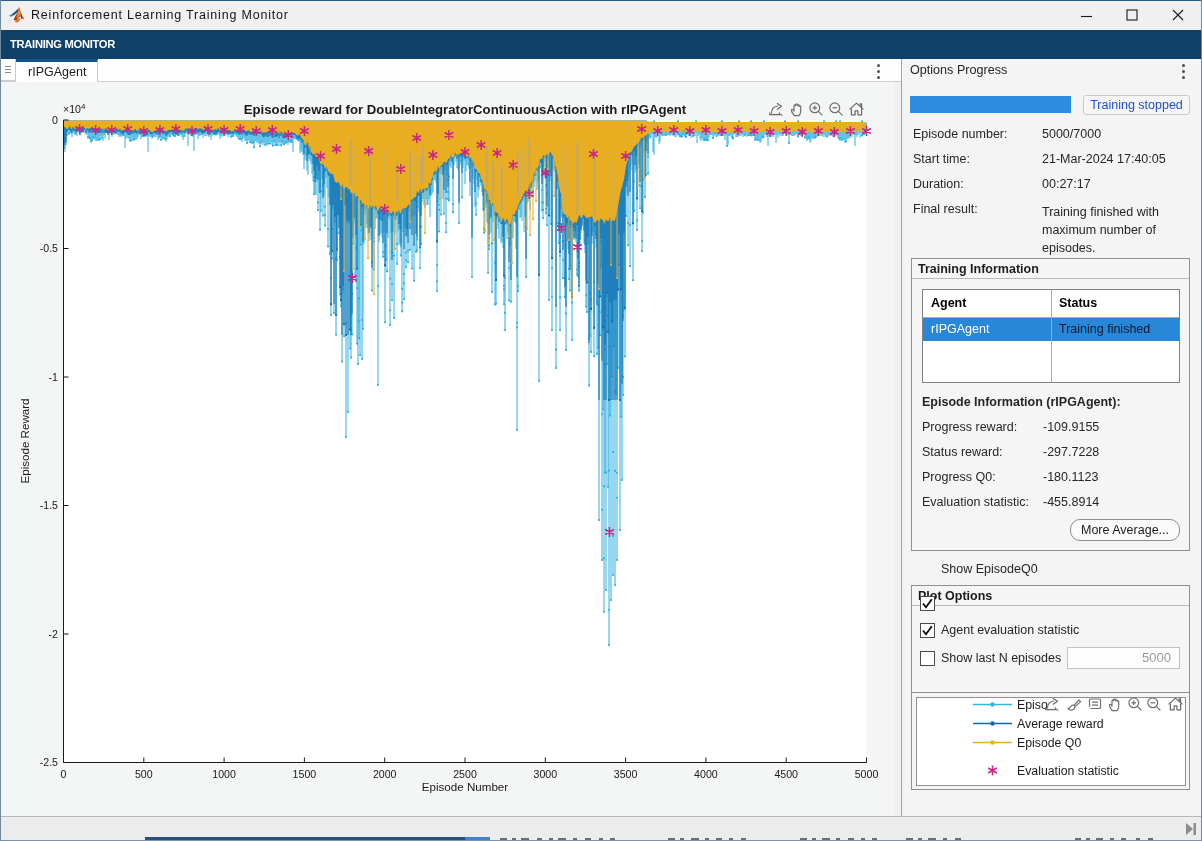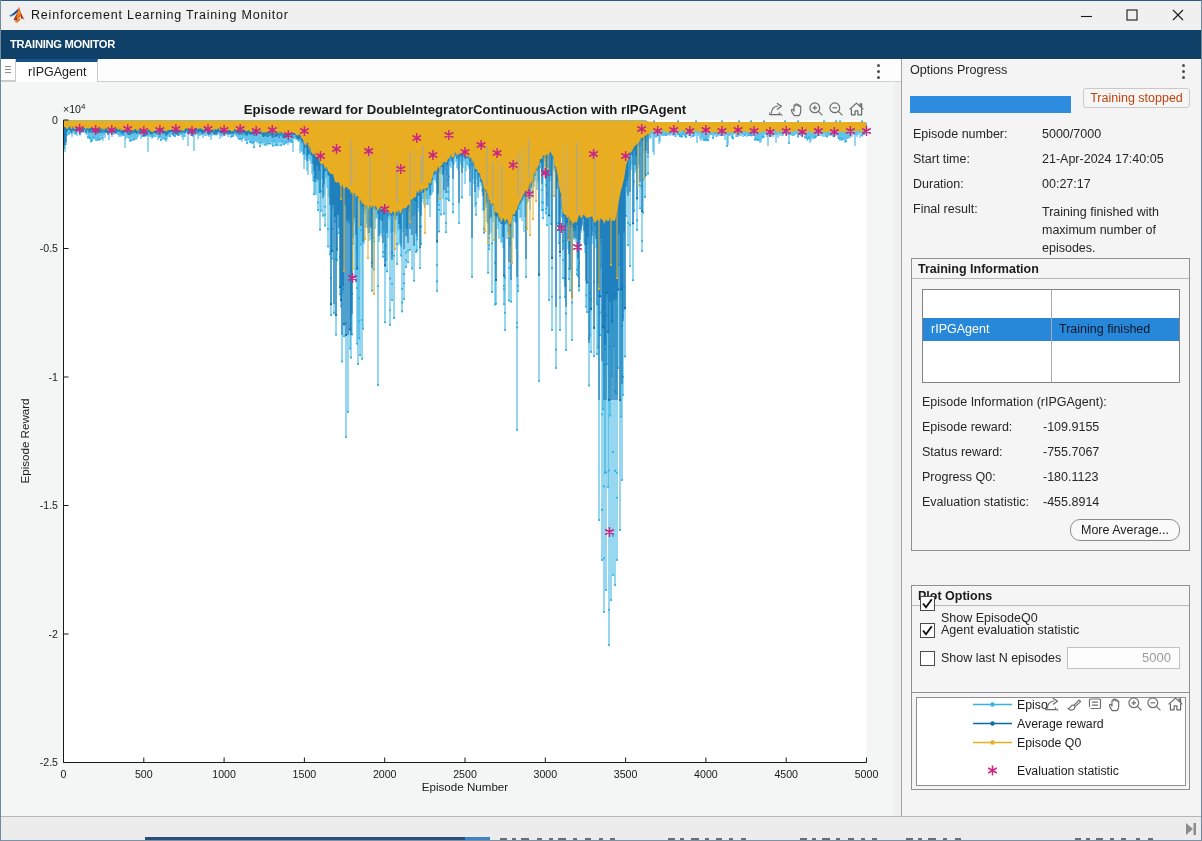--- a/index.html
+++ b/index.html
@@ -15,21 +15,21 @@
   #tab span{position:absolute;left:12px;top:3px;font-size:12.5px;color:#1c1c1c}
   .kebab{width:3px}
   .kebab i{display:block;width:3px;height:3px;border-radius:50%;background:#4d4d4d;margin-bottom:3px}
   #figure{left:1px;top:82px;width:893px;height:734px;background:#f4f5f5}
   #gutter{left:894px;top:82px;width:7px;height:734px;background:#f0f0f0}
   #vdivider{left:901px;top:59px;width:1px;height:757px;background:#a3a3a3}
   #rpanel{left:902px;top:59px;width:299px;height:757px;background:#f4f4f4}
   #rheader{left:910px;top:63px;font-size:12.6px;color:#262626}
   #progressbar{left:910px;top:96px;width:161px;height:17px;background:#2e8ce0}
   .btn{box-sizing:border-box;border:1px solid #c9c9c9;border-radius:3px;background:#f6f6f6;text-align:center;font-size:12.5px}
-  #btn-stop{left:1083px;top:88px;width:107px;height:20px;line-height:19px;color:#c2410c}
+  #btn-stop{left:1083px;top:95px;width:107px;height:20px;line-height:19px;color:#1d4ed8}
   .lbl{font-size:12.5px;color:#262626;white-space:nowrap}
   .panel{box-sizing:border-box;border:1px solid #909090;background:#f5f5f5}
   .ptitle{position:absolute;left:6px;top:3px;font-size:12.5px;font-weight:bold;color:#1c1c1c}
   .pline{position:absolute;left:0;top:19px;width:100%;height:1px;background:#b9b9b9}
   #table{left:922px;top:289px;width:258px;height:94px;background:#fff;border:1px solid #828282;box-sizing:border-box}
   #thead{position:absolute;left:0;top:0;width:100%;height:28px;border-bottom:1px solid #ababab;box-sizing:border-box}
   #tcol{position:absolute;left:128px;top:0;width:1px;height:92px;background:#ababab}
   #trow{position:absolute;left:0;top:28px;width:100%;height:23px;background:#2787d8}
   #table .c1{position:absolute;left:8px;font-size:12.5px}
   #table .c2{position:absolute;left:136px;font-size:12.5px}
@@ -91,59 +91,63 @@
 <div class="abs kebab" style="left:1182px;top:64px">
     <i></i>
     <i></i>
     <i></i>
   </div>
 <div class="abs" id="progressbar"></div>
 <div class="abs btn" id="btn-stop">Training stopped</div>
 <div class="abs lbl" style="left:913px;top:127px">Episode number:</div>
 <div class="abs lbl" style="left:1042px;top:127px">5000/7000</div>
 <div class="abs lbl" style="left:913px;top:152px">Start time:</div>
-<div class="abs lbl" style="left:1042px;top:152px">21-Apr-2024 17:40:05</div>
+<div class="abs lbl" style="left:1042px;top:152px">21-Mar-2024 17:40:05</div>
 <div class="abs lbl" style="left:913px;top:177px">Duration:</div>
 <div class="abs lbl" style="left:1042px;top:177px">00:27:17</div>
 <div class="abs lbl" style="left:913px;top:202px">Final result:</div>
 <div class="abs lbl" style="left:1042px;top:202.5px;white-space:normal;width:125px;line-height:18px">Training finished with maximum number of episodes.</div>
 
 <div class="abs panel" style="left:911px;top:258px;width:279px;height:293px">
   <div class="ptitle">Training Information</div>
     <div class="pline"></div>
 </div>
 <div class="abs" id="table">
+  <div id="thead">
+      <span class="c1" style="top:6px;font-weight:bold">Agent</span>
+      <span class="c2" style="top:6px;font-weight:bold">Status</span>
+    </div>
   <div id="trow">
       <span class="c1" style="top:4px;color:#fff">rIPGAgent</span>
       <span class="c2" style="top:4px;color:#0f172a">Training finished</span>
     </div>
   <div id="tcol"></div>
 </div>
-<div class="abs lbl" style="left:922px;top:395px;font-weight:normal">Episode Information (rIPGAgent):</div>
-<div class="abs lbl" style="left:922px;top:420px">Episode reward:</div>
+<div class="abs lbl" style="left:922px;top:395px;font-weight:bold">Episode Information (rIPGAgent):</div>
+<div class="abs lbl" style="left:922px;top:420px">Progress reward:</div>
 <div class="abs lbl" style="left:1043px;top:420px">-109.9155</div>
 <div class="abs lbl" style="left:922px;top:445px">Status reward:</div>
-<div class="abs lbl" style="left:1043px;top:445px">-755.7067</div>
+<div class="abs lbl" style="left:1043px;top:445px">-297.7228</div>
 <div class="abs lbl" style="left:922px;top:470px">Progress Q0:</div>
 <div class="abs lbl" style="left:1043px;top:470px">-180.1123</div>
 <div class="abs lbl" style="left:922px;top:495px">Evaluation statistic:</div>
 <div class="abs lbl" style="left:1043px;top:495px">-455.8914</div>
 <div class="abs btn" style="left:1070px;top:519px;width:110px;height:22px;line-height:21px;border-radius:10px;border-color:#8d8d8d;background:#fafafa;color:#1c1c1c">More Average...</div>
 
 <div class="abs panel" style="left:911px;top:585px;width:279px;height:115px">
   <div class="ptitle">Plot Options</div>
     <div class="pline"></div>
 </div>
 <div class="abs cb" style="left:920px;top:596px"></div>
 <div class="abs icon" style="left:920px;top:596px">
     <svg width="15" height="15" viewBox="0 0 15 15">
       <path d="M3 7.5l3 3.8 5.8-8" stroke="#111" stroke-width="1.9" fill="none"></path>
     </svg>
   </div>
-<div class="abs lbl" style="left:941px;top:611px">Show EpisodeQ0</div>
+<div class="abs lbl" style="left:941px;top:562px">Show EpisodeQ0</div>
 <div class="abs cb" style="left:920px;top:623px"></div>
 <div class="abs icon" style="left:920px;top:623px">
     <svg width="15" height="15" viewBox="0 0 15 15">
       <path d="M3 7.5l3 3.8 5.8-8" stroke="#111" stroke-width="1.9" fill="none"></path>
     </svg>
   </div>
 <div class="abs lbl" style="left:941px;top:623px">Agent evaluation statistic</div>
 <div class="abs cb" style="left:920px;top:651px"></div>
 <div class="abs lbl" style="left:941px;top:651px">Show last N episodes</div>
 <div class="abs" id="editfield">5000</div>

